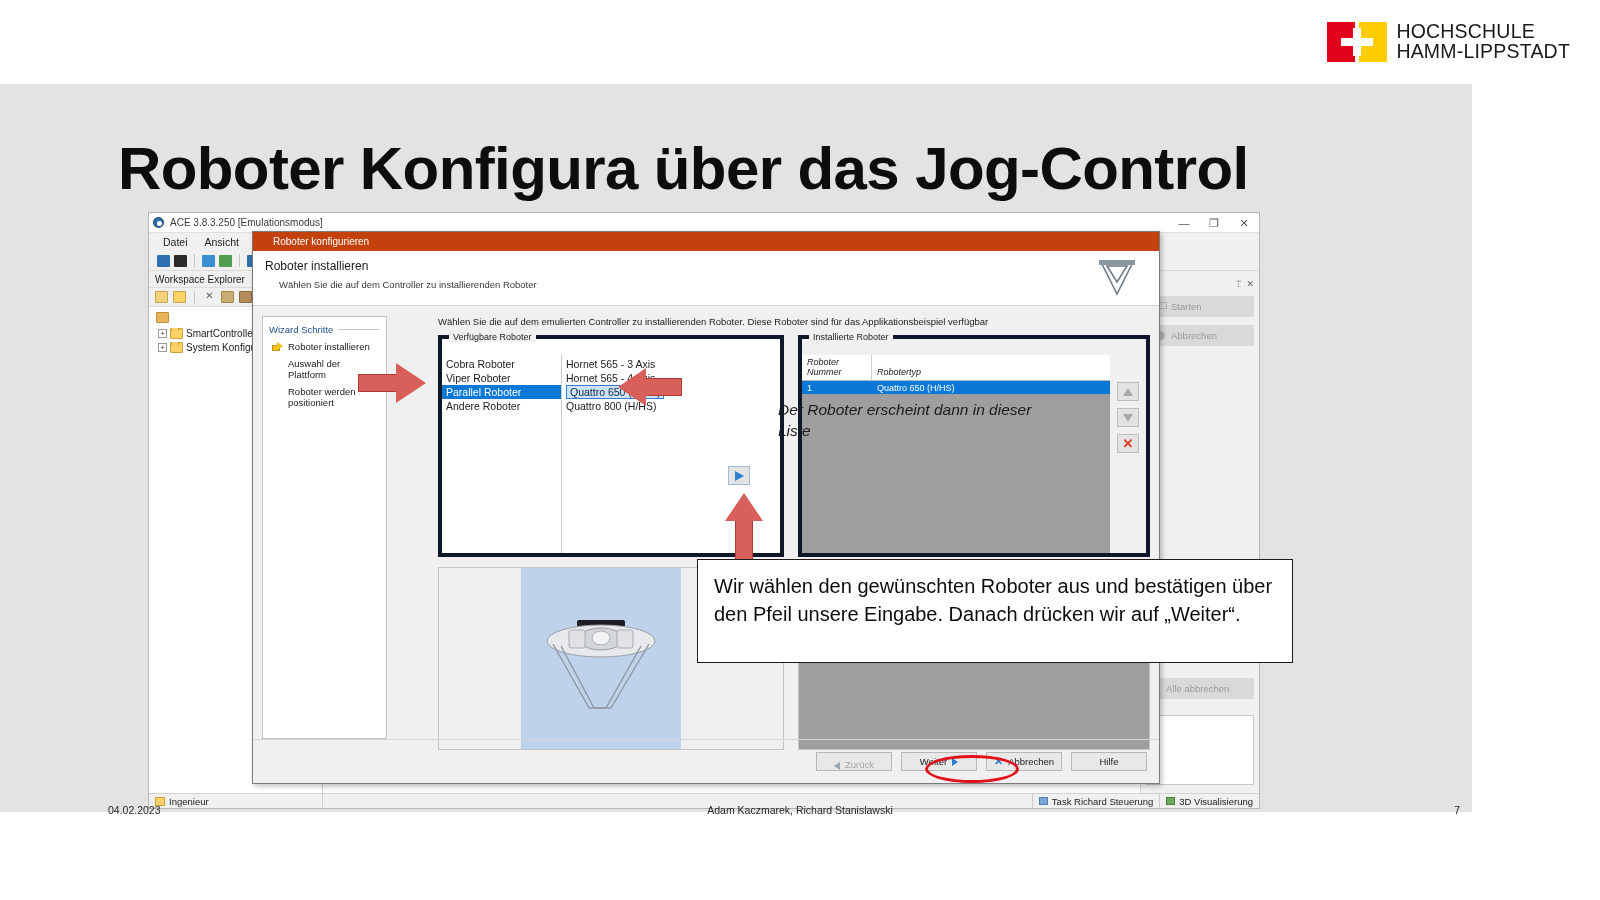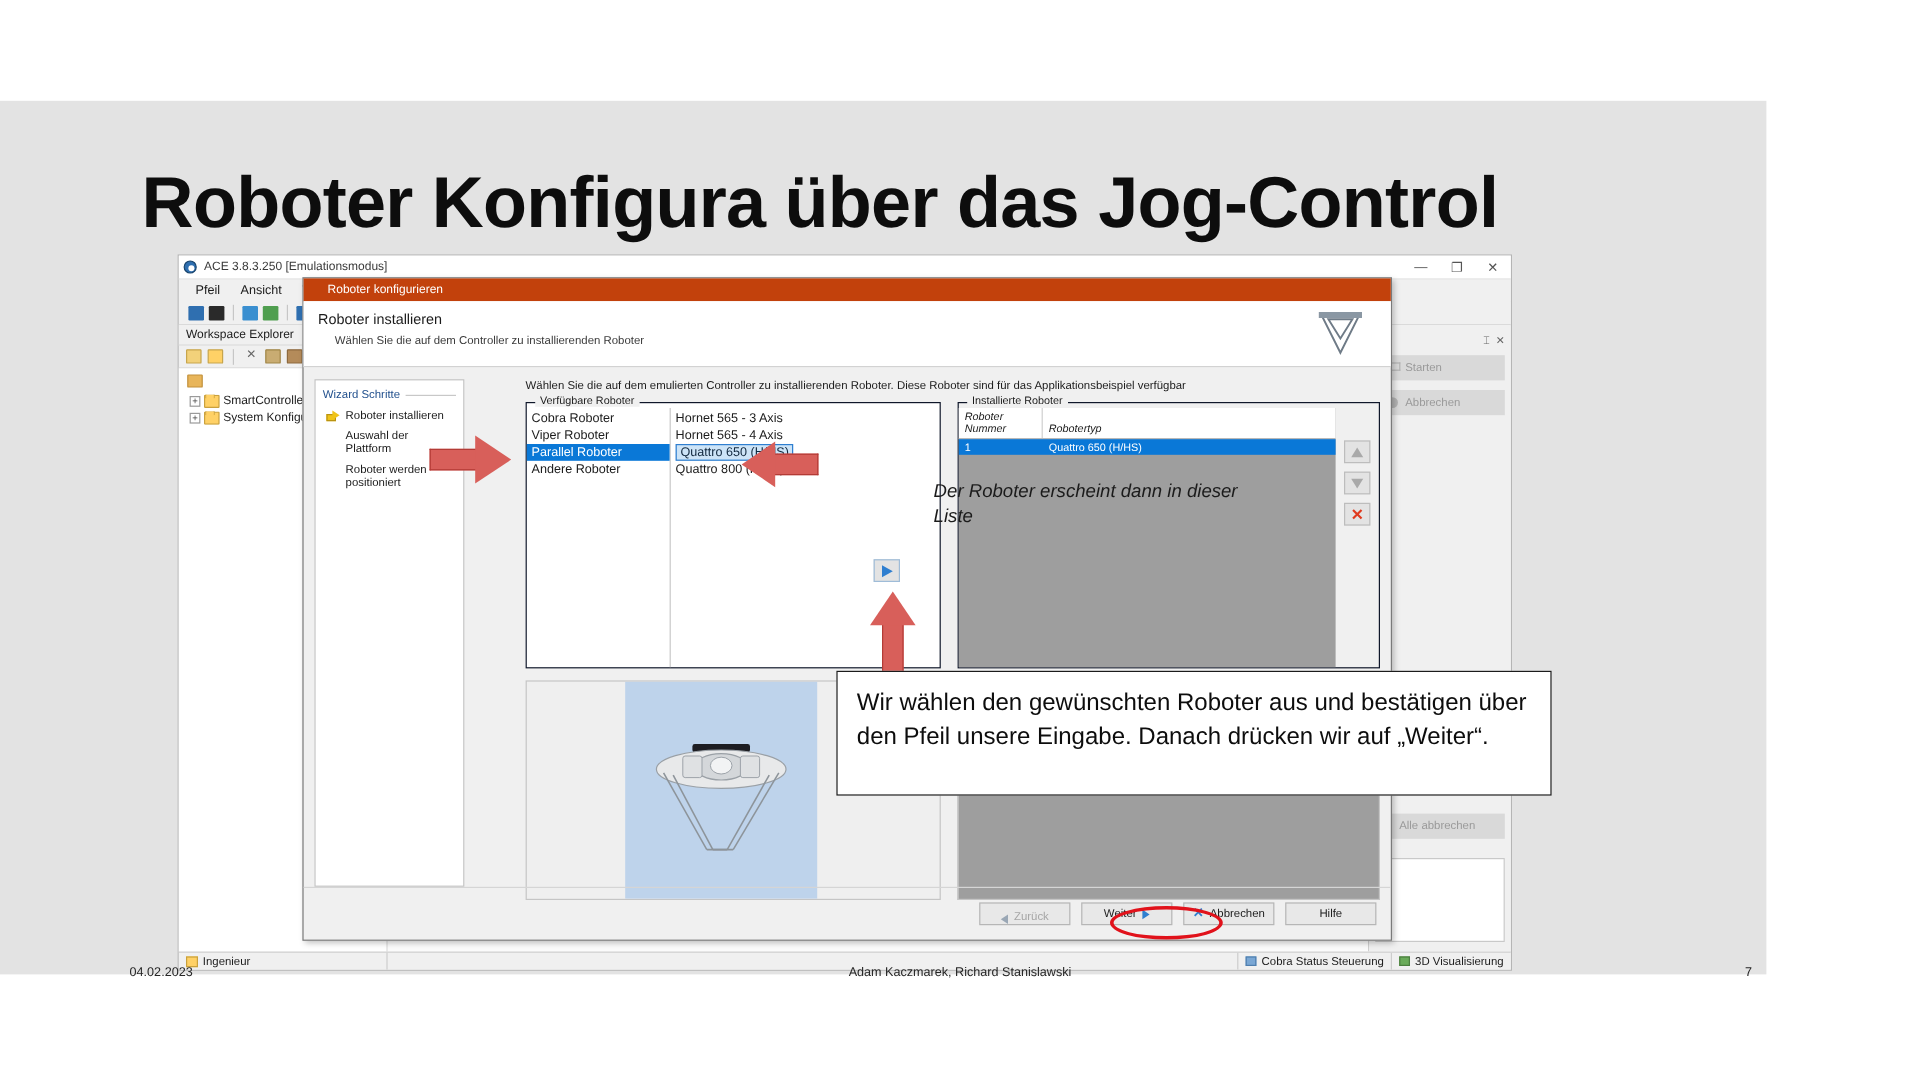--- a/index.html
+++ b/index.html
@@ -143,21 +143,21 @@
   .wiz-arrow::after { content:""; position:absolute; left:5px; top:0; width:0; height:0;
                       border-top:4.5px solid transparent; border-bottom:4.5px solid transparent;
                       border-left:6px solid #f0c419; }
   .wiz-step.plain { padding-left:19px; }
 
   
   #dlg-main { flex:1; margin-left:10px; display:flex; flex-direction:column; }
   #dlg-instr { font-size:9.5px; margin-bottom:8px; }
   #lists-row { display:flex; gap:14px; flex:0 0 auto; }
 
-  .grp { position:relative; border:1px solid #0f172a; padding-top:4px; }
+  .grp { position:relative; border:4px solid #0f172a; padding-top:16px; }
   .grp-label { position:absolute; top:-7px; left:7px; background:#f0f0f0; padding:0 4px; font-size:9px; }
 
   #grp-available { width:346px; height:222px; display:flex; background:#ffffff; }
   #list-categories { width:120px; border-right:1px solid #c9c9c9; padding-top:2px; }
   #list-models { flex:1; padding-top:2px; }
   .lrow { font-size:10.5px; padding:1px 4px; white-space:nowrap; }
   .lrow.sel { background:#0a78d7; color:#ffffff; }
   .lrow.sel-box { background:#cde4f7; border:1px solid #2f7fd0; color:#10273d; padding:0 3px; display:inline-block;}
 
   #grp-installed { width:352px; height:222px; display:flex; }
@@ -243,39 +243,51 @@
     position:absolute; left:697px; top:559px; width:596px; height:104px;
     background:#ffffff; border:1.5px solid #1b1b1b;
     padding:12px 16px; font-size:20px; line-height:1.42; color:#0d0d0d;
   }
 </style>
 </head>
 <body>
 
 <div id="slide">
 
+  <div id="logo-block">
+    <div class="logo-marks">
+      <div class="logo-red"></div>
+      <div class="logo-yellow"></div>
+      <div class="logo-notch-h"></div>
+      <div class="logo-notch-v"></div>
+    </div>
+    <div class="logo-text">
+      <div>HOCHSCHULE</div>
+      <div>HAMM-LIPPSTADT</div>
+    </div>
+  </div>
 
   <div id="grey-band"></div>
 
   <div id="slide-title">Roboter Konfigura über das Jog-Control</div>
 
   <div id="ace-window">
 
     <div id="ace-titlebar">
       <div class="ace-app-icon"></div>
       <div id="ace-title-text">ACE 3.8.3.250 [Emulationsmodus]</div>
       <div class="win-btns">
         <div class="win-btn">—</div>
         <div class="win-btn">❐</div>
         <div class="win-btn">✕</div>
       </div>
     </div>
 
     <div id="ace-menubar">
-      <span>Pfeil</span>
+      <span>Datei</span>
       <span>Ansicht</span>
       <span>We</span>
     </div>
 
     <div id="ace-toolbar">
       <span class="tb-ico" style="background:#2f6fb0"></span>
       <span class="tb-ico" style="background:#2a2a2a"></span>
       <span class="tb-sep"></span>
       <span class="tb-ico" style="background:#3a8fd0"></span>
       <span class="tb-ico" style="background:#4f9e4f"></span>
@@ -336,21 +348,21 @@
     </div>
 
     <div id="ace-status">
       <div id="status-left">
         <span class="status-user-ico"></span>
         <span>Ingenieur</span>
       </div>
       <div id="status-right">
         <div class="status-tab">
           <span class="st-ico"></span>
-          <span>Cobra Status Steuerung</span>
+          <span>Task Richard Steuerung</span>
         </div>
         <div class="status-tab">
           <span class="st-ico green"></span>
           <span>3D  Visualisierung</span>
         </div>
       </div>
     </div>
   </div>
 
   <div id="dlg">

